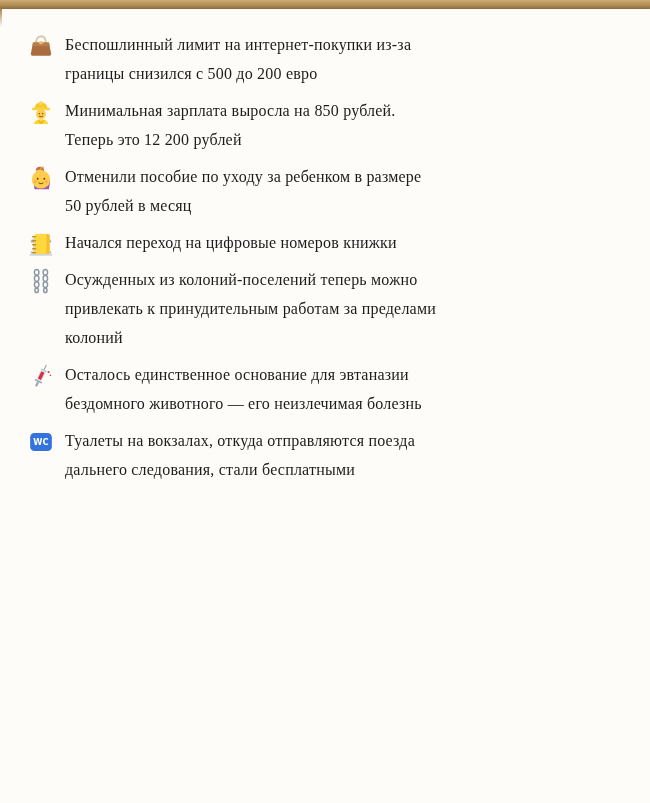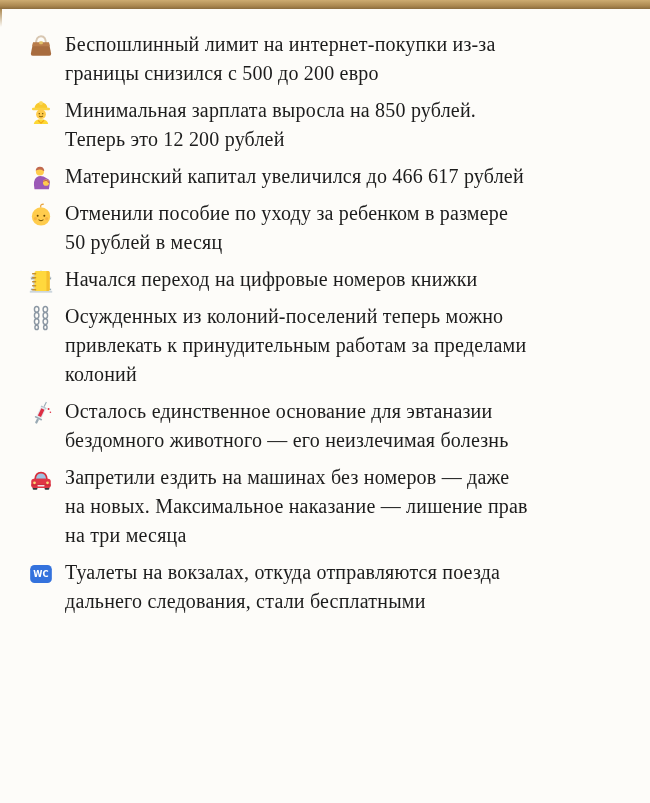--- a/index.html
+++ b/index.html
@@ -36,21 +36,21 @@
   .news-list {
     list-style: none;
     margin: 0;
     position: absolute;
     top: 30px; left: 0; right: 0;
     padding: 0 14px 0 65px;
   }
   .news-item {
     position: relative;
     margin: 0 0 8px 0;
-    font-size: 20px;
+    font-size: 16px;
     line-height: 29px;
     letter-spacing: 0.2px;
     color: var(--text, #1c1c1c);
   }
   .news-item .text {
     white-space: pre-line;
   }
   .icon {
     position: absolute;
     left: -38px;
@@ -197,21 +197,20 @@
     </span>
     <span class="text">Минимальная зарплата выросла на 850 рублей.
 Теперь это 12 200 рублей</span>
   </li>
       <li class="news-item">
     <span class="icon">
       <svg viewBox="0 0 36 36" xmlns="http://www.w3.org/2000/svg" xmlns:xlink="http://www.w3.org/1999/xlink">
             <use href="#icon-mother-nursing" xlink:href="#icon-mother-nursing"></use>
           </svg>
     </span>
-    <span class="text">Материнский капитал увеличился до 466 617 рублей</span>
   </li>
       <li class="news-item">
     <span class="icon">
       <svg viewBox="0 0 36 36" xmlns="http://www.w3.org/2000/svg" xmlns:xlink="http://www.w3.org/1999/xlink">
             <use href="#icon-baby" xlink:href="#icon-baby"></use>
           </svg>
     </span>
     <span class="text">Отменили пособие по уходу за ребенком в размере
 50 рублей в месяц</span>
   </li>
@@ -241,30 +240,20 @@
 колоний</span>
   </li>
       <li class="news-item">
     <span class="icon">
       <svg viewBox="0 0 36 36" xmlns="http://www.w3.org/2000/svg" xmlns:xlink="http://www.w3.org/1999/xlink">
             <use href="#icon-syringe" xlink:href="#icon-syringe"></use>
           </svg>
     </span>
     <span class="text">Осталось единственное основание для эвтаназии
 бездомного животного — его неизлечимая болезнь</span>
-  </li>
-      <li class="news-item">
-    <span class="icon">
-      <svg viewBox="0 0 36 36" xmlns="http://www.w3.org/2000/svg" xmlns:xlink="http://www.w3.org/1999/xlink">
-            <use href="#icon-oncoming-car" xlink:href="#icon-oncoming-car"></use>
-          </svg>
-    </span>
-    <span class="text">Запретили ездить на машинах без номеров — даже
-на новых. Максимальное наказание — лишение прав
-на три месяца</span>
   </li>
       <li class="news-item">
     <span class="icon">
       <svg viewBox="0 0 36 36" xmlns="http://www.w3.org/2000/svg" xmlns:xlink="http://www.w3.org/1999/xlink">
             <use href="#icon-wc" xlink:href="#icon-wc"></use>
           </svg>
     </span>
     <span class="text">Туалеты на вокзалах, откуда отправляются поезда
 дальнего следования, стали бесплатными</span>
   </li>

